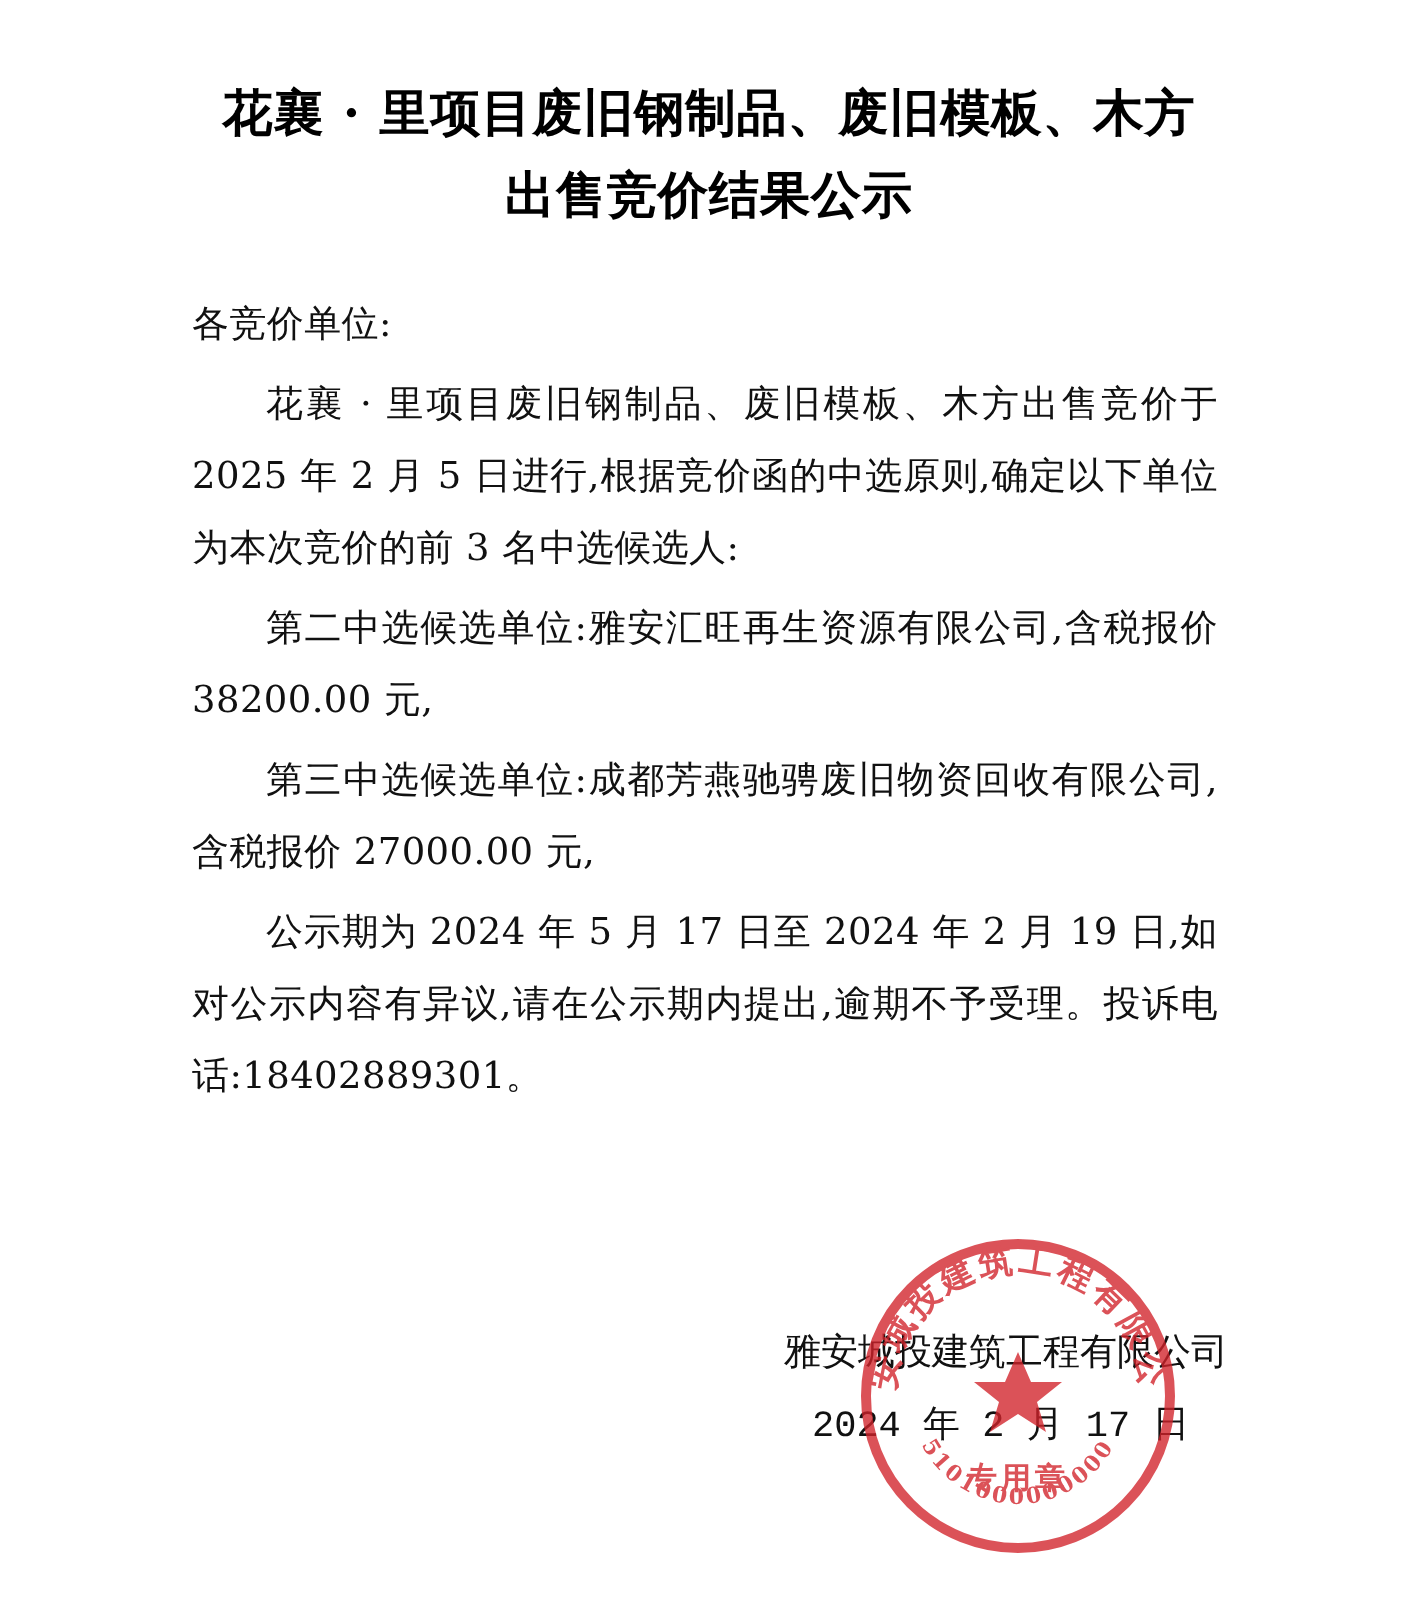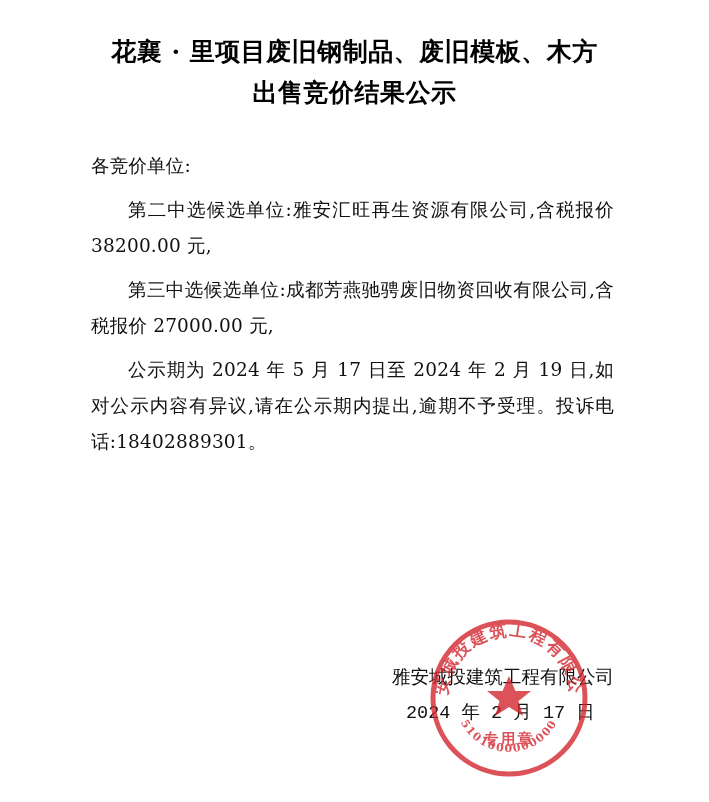--- a/index.html
+++ b/index.html
@@ -12,41 +12,41 @@
     background: #ffffff;
     font-family: "DejaVu Serif", "Liberation Serif", serif;
     color: #1a1a1a;
     overflow: hidden;
   }
   .page {
     position: relative;
     width: 709px;
     height: 802px;
     box-sizing: border-box;
-    padding: 3px;
+    padding: 8px;
   }
   .title {
     margin: 0;
     padding: 28px 95px 0 95px;
     text-align: center;
     font-size: 25px;
     font-weight: bold;
     line-height: 1.65;
     letter-spacing: 0.5px;
     color: #000;
   }
   .body-block {
     padding: 26px 92px 0 88px;
   }
   .para {
     font-size: 18.5px;
     line-height: 1.95;
     text-align: justify;
     text-justify: inter-ideograph;
-    margin: 8px 0 4px 0;
+    margin: 0 0 4px 0;
     color: #111;
     letter-spacing: 0.2px;
   }
   .indent {
     text-indent: 2em;
   }
   .no-indent {
     text-indent: 0;
   }
   .signature {
@@ -94,20 +94,21 @@
 
 <div class="page">
 
   <h1 class="title">
     <span>花襄 · 里项目废旧钢制品、废旧模板、木方</span><br>
     <span>出售竞价结果公示</span>
   </h1>
 
   <div class="body-block">
     <p class="para no-indent">各竞价单位:</p>
+    <p class="para indent">花襄 · 里项目废旧钢制品、废旧模板、木方出售竞价于 2025 年 2 月 5 日进行,根据竞价函的中选原则,确定以下单位为本次竞价的前 3 名中选候选人:</p>
     <p class="para indent">第二中选候选单位:雅安汇旺再生资源有限公司,含税报价 38200.00 元,</p>
     <p class="para indent">第三中选候选单位:成都芳燕驰骋废旧物资回收有限公司,含税报价 27000.00 元,</p>
     <p class="para indent">公示期为 2024 年 5 月 17 日至 2024 年 2 月 19 日,如对公示内容有异议,请在公示期内提出,逾期不予受理。投诉电话:18402889301。</p>
   </div>
 
   <div class="signature">
     <span class="sig-line">雅安城投建筑工程有限公司</span>
     <span class="sig-line sig-date">2024 年 2 月 17 日</span>
   </div>
 

